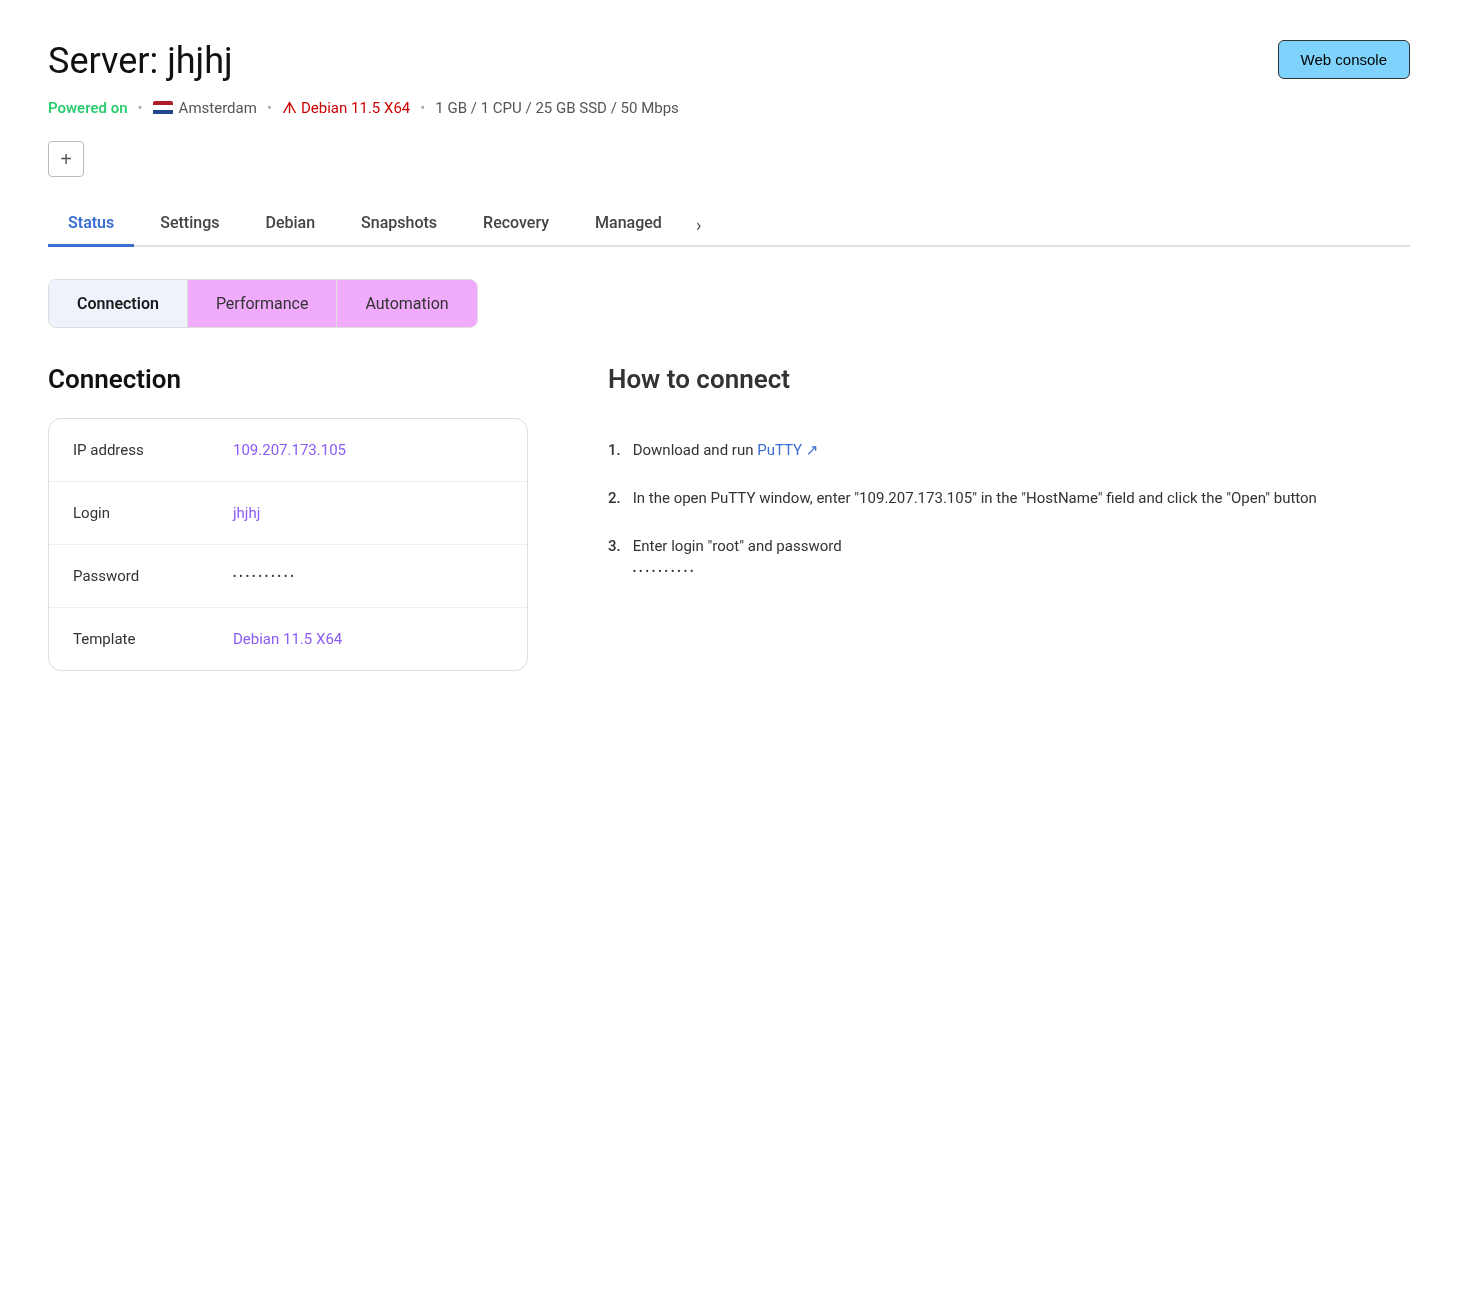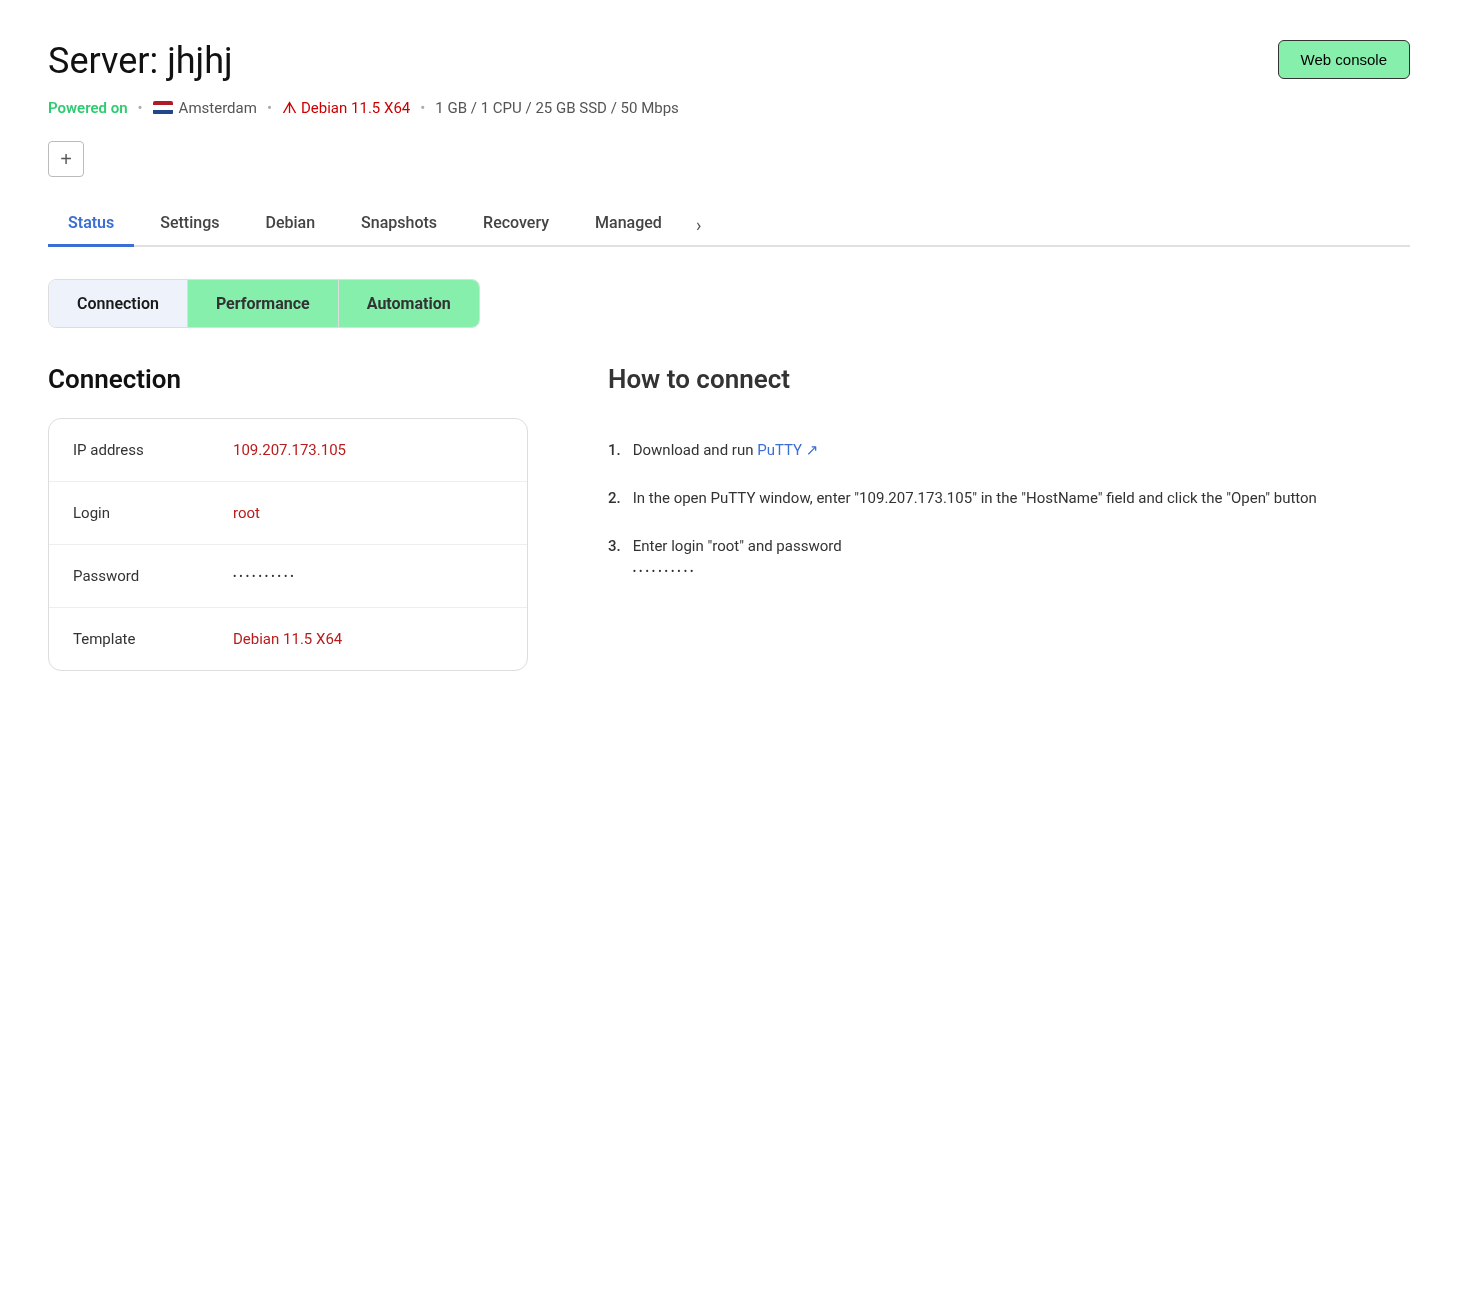--- a/index.html
+++ b/index.html
@@ -24,21 +24,21 @@
     }
 
     .page-title {
       font-size: 36px;
       font-weight: 400;
       color: #111;
     }
 
     .web-console-btn {
       border: 1.5px solid #333;
-      background: #86efac;
+      background: #7dd3fc;
       padding: 10px 22px;
       font-size: 15px;
       border-radius: 6px;
       cursor: pointer;
       font-weight: 500;
       white-space: nowrap;
     }
 
     .server-meta {
       display: flex;
@@ -157,24 +157,24 @@
       margin-bottom: 36px;
       border: 1px solid #ddd;
       border-radius: 8px;
       overflow: hidden;
       width: fit-content;
     }
 
     .sub-tab {
       padding: 14px 28px;
       font-size: 16px;
-      font-weight: 700;
-      cursor: pointer;
-      color: #333;
-      background: #86efac;
+      font-weight: 400;
+      cursor: pointer;
+      color: #333;
+      background: #f0abfc;
       border-right: 1px solid #ddd;
     }
 
     .sub-tab:last-child {
       border-right: none;
     }
 
     .sub-tab.active {
       background: #eef2fa;
       color: #1a1a1a;
@@ -223,21 +223,21 @@
 
     .table-label {
       font-size: 15px;
       color: #333;
       width: 160px;
       flex-shrink: 0;
     }
 
     .table-value {
       font-size: 15px;
-      color: #b91c1c;
+      color: #8b5cf6;
     }
 
     
     .how-to-title {
       font-size: 26px;
       font-weight: 600;
       margin-bottom: 44px;
       color: #333;
     }
 
@@ -329,21 +329,21 @@
 
     <div class="connection-table">
 
       <div class="table-row">
         <span class="table-label">IP address</span>
         <span class="table-value">109.207.173.105</span>
       </div>
 
       <div class="table-row">
         <span class="table-label">Login</span>
-        <span class="table-value">root</span>
+        <span class="table-value">jhjhj</span>
       </div>
 
       <div class="table-row">
         <span class="table-label">Password</span>
         <span class="table-value password-dots">••••••••••</span>
       </div>
 
       <div class="table-row">
         <span class="table-label">Template</span>
         <span class="table-value">Debian 11.5 X64</span>

